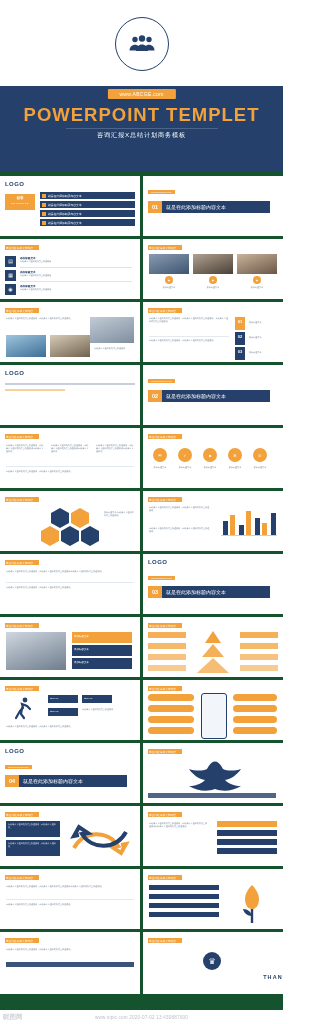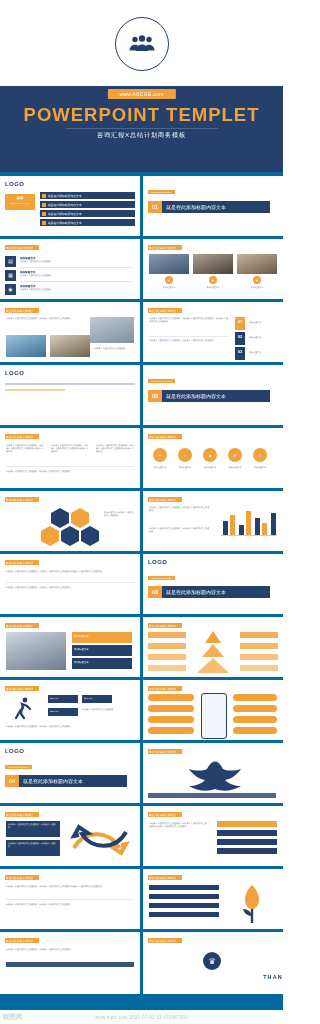--- a/index.html
+++ b/index.html
@@ -1,17 +1,17 @@
 <!DOCTYPE html>
 <html><head>
 <meta charset="utf-8">
 <style>
   html,body{margin:0;padding:0;background:#ffffff;}
   body{width:283px;height:1024px;font-family:"Liberation Sans",sans-serif;overflow:hidden;}
-  .page{position:relative;width:283px;height:1024px;background:#0369a1;}
+  .page{position:relative;width:283px;height:1024px;background:#14532d;}
 
   
   .slide{position:absolute;background:#ffffff;overflow:hidden;}
   .navy{background:#24406b;}
   .orange{background:#f2a13b;}
   .vtiny{font-size:2.1px;line-height:1.55;color:#6a7a90;}
 
   
   .cover{position:absolute;left:0;top:0;width:283px;height:172px;background:#24406b;}
   .cover-top{position:absolute;left:0;top:0;width:283px;height:86px;background:#ffffff;}

